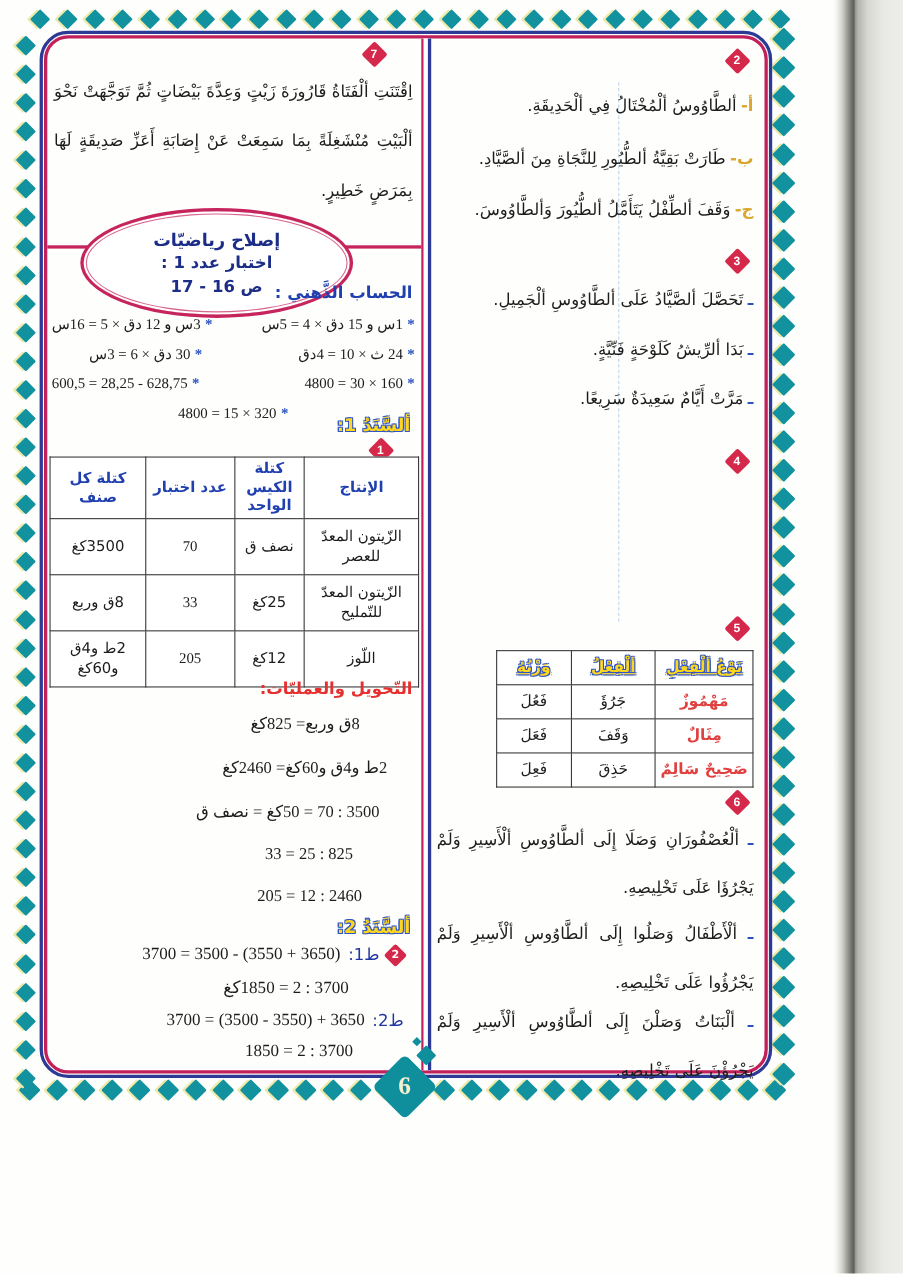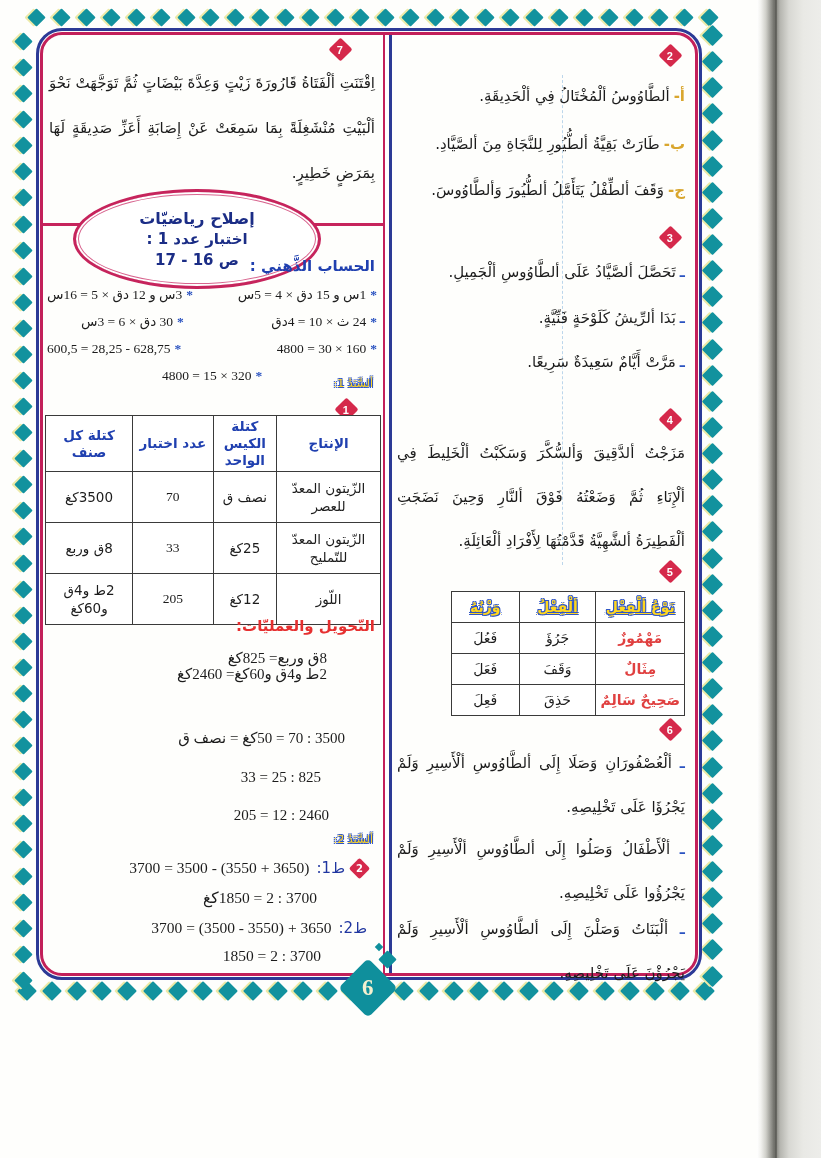--- a/index.html
+++ b/index.html
@@ -50,21 +50,21 @@
   .red-cell{color:#e04040;font-weight:bold;}
   
   .mtable{position:absolute;left:2px;width:336px;border-collapse:collapse;background:#fff;}
   .mtable th,.mtable td{border:1.6px solid #3a3a3a;text-align:center;padding:2px 3px;font-size:13.5px;}
   .mtable th{color:#2040b0;font-weight:bold;height:38px;line-height:17px;}
   .mtable td{height:46px;line-height:18px;}
   .serif{font-family:"Liberation Serif","DejaVu Sans",serif;}
   
   .h-blue{position:absolute;color:#2040b0;font-weight:bold;font-size:15px;}
   .h-red{position:absolute;color:#e63030;font-weight:bold;font-size:15px;}
-  .h-yellow{position:absolute;color:#ffd61e;font-weight:normal;font-size:11px;
+  .h-yellow{position:absolute;color:#ffd61e;font-weight:bold;font-size:16px;
     text-shadow:1px 1px 0 #2f55c5,-1px -1px 0 #2f55c5,1px -1px 0 #2f55c5,-1px 1px 0 #2f55c5;}
   
   .banner-line{position:absolute;left:0;right:0;top:188px;height:3px;background:#c6245c;}
   .banner{position:absolute;left:30px;top:154px;width:242px;height:94px;background:#fff;
     border:3.5px solid #c6245c;border-radius:50%;display:flex;flex-direction:column;
     align-items:center;justify-content:center;box-shadow:inset 0 0 0 2px #fff,inset 0 0 0 3px #d8658f;}
   .banner div{color:#1b2d86;font-weight:bold;font-size:15px;line-height:21px;}
   .banner .b1{font-size:16px;}
   
   .mm{position:absolute;left:4px;right:6px;top:246px;}
@@ -274,21 +274,20 @@
         </div>
         <div class="r-line" style="top:316px">
           <span class="lbl-dash">ـ</span>
           <span>مَرَّتْ أَيَّامٌ سَعِيدَةٌ سَرِيعًا.</span>
         </div>
 
         <div class="marker" style="top:376px;right:14px">
             <span>4</span>
           </div>
 
-        <div class="para" style="top:396px">مَزَجْتُ ألدَّقِيقَ وَألسُّكَّرَ وَسَكَبْتُ ألْخَلِيطَ فِي ألْإِنَاءِ ثُمَّ وَضَعْتُهُ فَوْقَ ألنَّارِ وَحِينَ نَضَجَتِ ألْفَطِيرَةُ ألشَّهِيَّةُ قَدَّمْتُهَا لِأَفْرَادِ ألْعَائِلَةِ.</div>
 
         <div class="marker" style="top:528px;right:14px">
             <span>5</span>
           </div>
 
         <table class="vtable" style="top:556px" dir="rtl">
           <thead>
             <tr>
               <th style="width:38%">نَوْعُ ألْفِعْلِ</th>
               <th style="width:33%">ألْفِعْلُ</th>
@@ -420,21 +419,21 @@
               <td>12كغ</td>
               <td class="serif">205</td>
               <td>2ط و4ق و60كغ</td>
             </tr>
           </tbody>
         </table>
 
         <div class="h-red" style="top:582px;right:8px">التّحويل والعمليّات:</div>
 
         <div class="conv-line serif" style="top:614px;padding-left:0;padding-right:56px">8ق وربع= 825كغ</div>
-        <div class="conv-line serif" style="top:630px;padding-right:56px">2ط و4ق و60كغ= 2460كغ</div>
+        <div class="conv-line serif" style="top:654px;padding-right:31px">2ط و4ق و60كغ= 2460كغ</div>
         <div class="conv-line serif" style="top:694px;padding-right:38px">3500 : 70 = 50كغ = نصف ق</div>
         <div class="conv-line serif" style="top:734px;padding-right:62px">825 : 25 = 33</div>
         <div class="conv-line serif" style="top:772px;padding-right:54px">2460 : 12 = 205</div>
 
         <div class="h-yellow" style="top:798px;right:10px">ألسَّنَدُ 2:</div>
 
         <div class="eq-row" style="top:824px;padding-right:16px">
           <div class="eq-badge">
               <span>2</span>
             </div>

